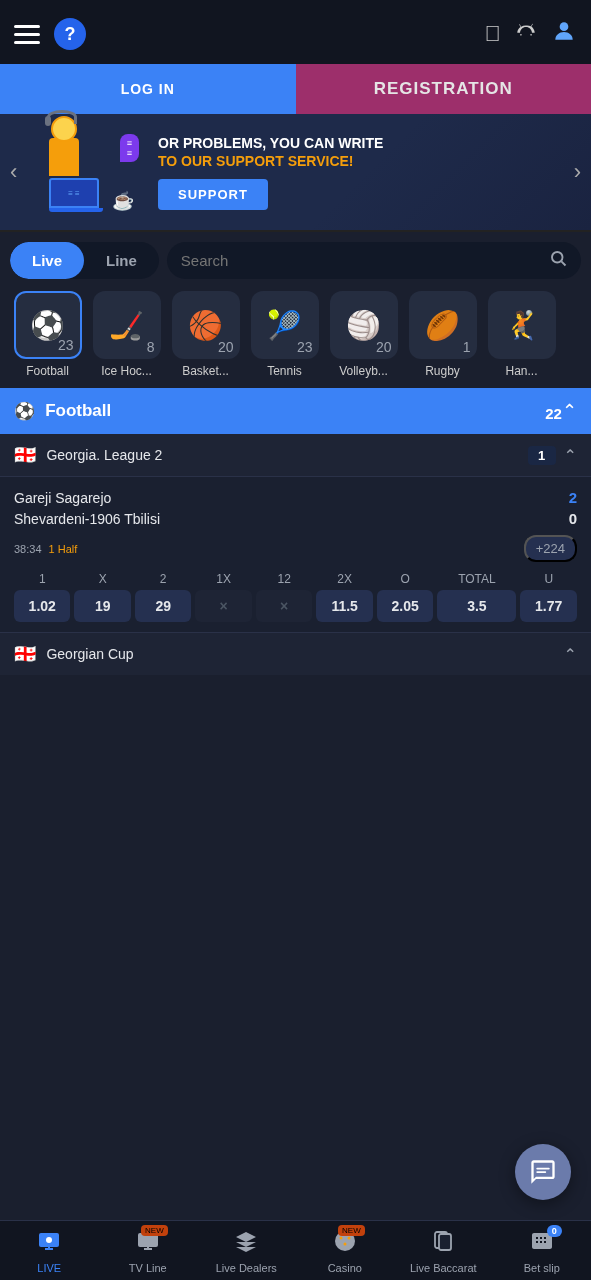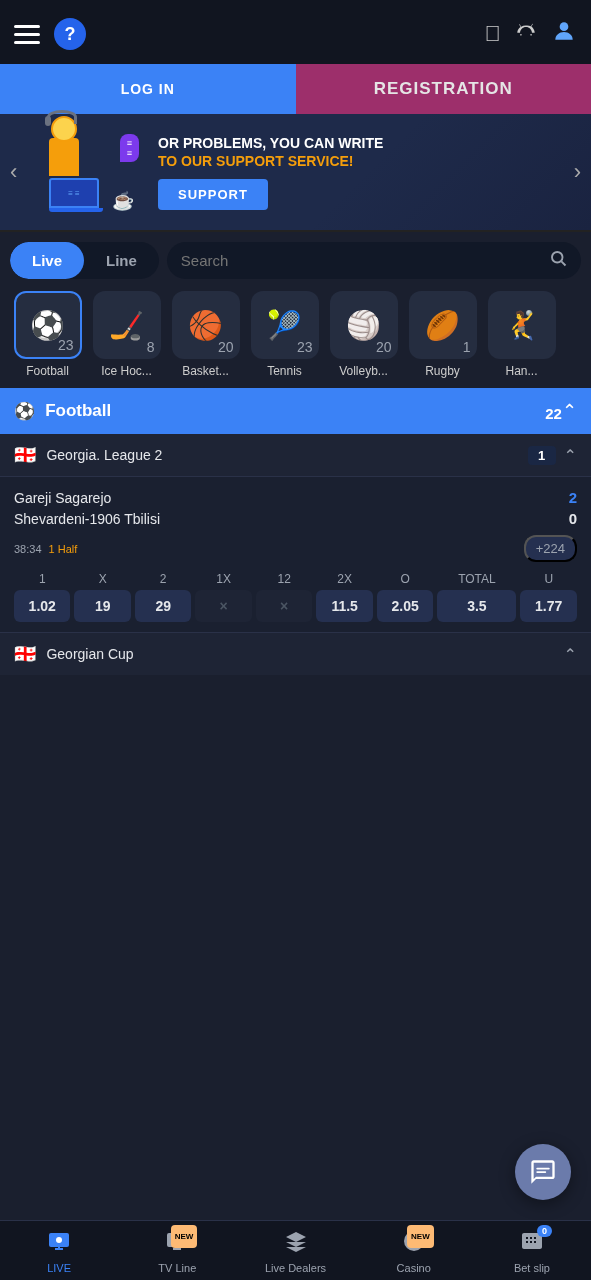--- a/index.html
+++ b/index.html
@@ -216,22 +216,22 @@
     }
     .bottom-nav-item {
       flex: 1; display: flex; flex-direction: column; align-items: center;
       justify-content: center; padding: 8px 2px 6px 2px; cursor: pointer;
       font-size: 11px; color: #9ca3af; gap: 3px;
     }
     .bottom-nav-item.active { color: #3b82f6; }
     .bottom-nav-icon { font-size: 22px; position: relative; }
     .new-badge {
       position: absolute; top: -4px; right: -8px;
-      background: #fdba74; color: #000; font-size: 8px; font-weight: 700;
-      padding: 7px 4px; border-radius: 4px;
+      background: #c2410c; color: #000; font-size: 8px; font-weight: 400;
+      padding: 1px 4px; border-radius: 4px;
     }
     .bet-badge {
       position: absolute; top: -4px; right: -8px;
       background: #3b82f6; color: #fff; font-size: 9px; font-weight: 700;
       padding: 1px 5px; border-radius: 8px;
     }
   </style>
 </head>
 <body>
 
@@ -495,20 +495,29 @@
           <circle cx="12" cy="12" r="10"></circle>
           <circle cx="8" cy="9" r="1.5" fill="#f59e0b"></circle>
           <circle cx="16" cy="9" r="1.5" fill="#f59e0b"></circle>
           <circle cx="12" cy="15" r="1.5" fill="#f59e0b"></circle>
         </svg>
       <span class="new-badge">NEW</span>
     </div>
     <span>Casino</span>
   </div>
 
+  <div class="bottom-nav-item">
+    <div class="bottom-nav-icon">
+      <svg width="24" height="24" viewBox="0 0 24 24" fill="none" stroke="#9ca3af" stroke-width="1.8">
+          <rect x="4" y="3" width="12" height="16" rx="2"></rect>
+          <rect x="8" y="5" width="12" height="16" rx="2" fill="#1a2030" stroke="#9ca3af"></rect>
+        </svg>
+    </div>
+    <span>Live Baccarat</span>
+  </div>
 
   <div class="bottom-nav-item">
     <div class="bottom-nav-icon" style="position:relative;">
       <svg width="24" height="24" viewBox="0 0 24 24" fill="#9ca3af">
           <path d="M20 4H4c-1.1 0-2 .9-2 2v12c0 1.1.9 2 2 2h16c1.1 0 2-.9 2-2V6c0-1.1-.9-2-2-2zM8 14H6v-2h2v2zm0-4H6V8h2v2zm4 4h-2v-2h2v2zm0-4h-2V8h2v2zm4 4h-2v-2h2v2zm0-4h-2V8h2v2z"></path>
         </svg>
       <span class="bet-badge">0</span>
     </div>
     <span>Bet slip</span>
   </div>

